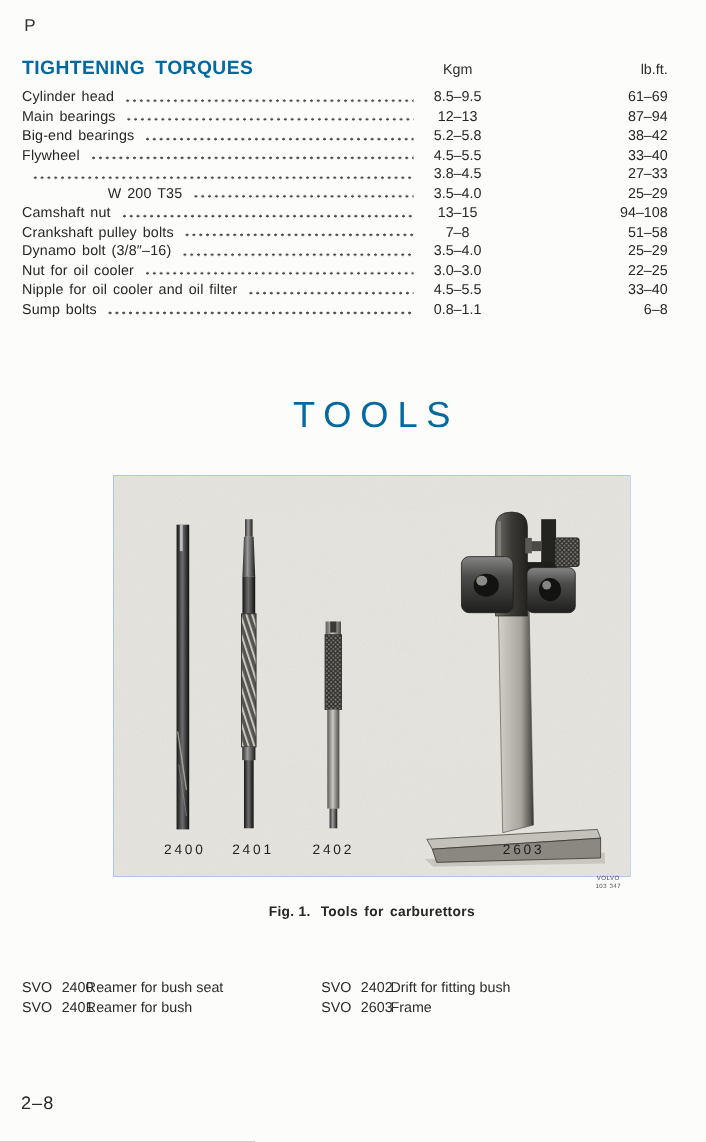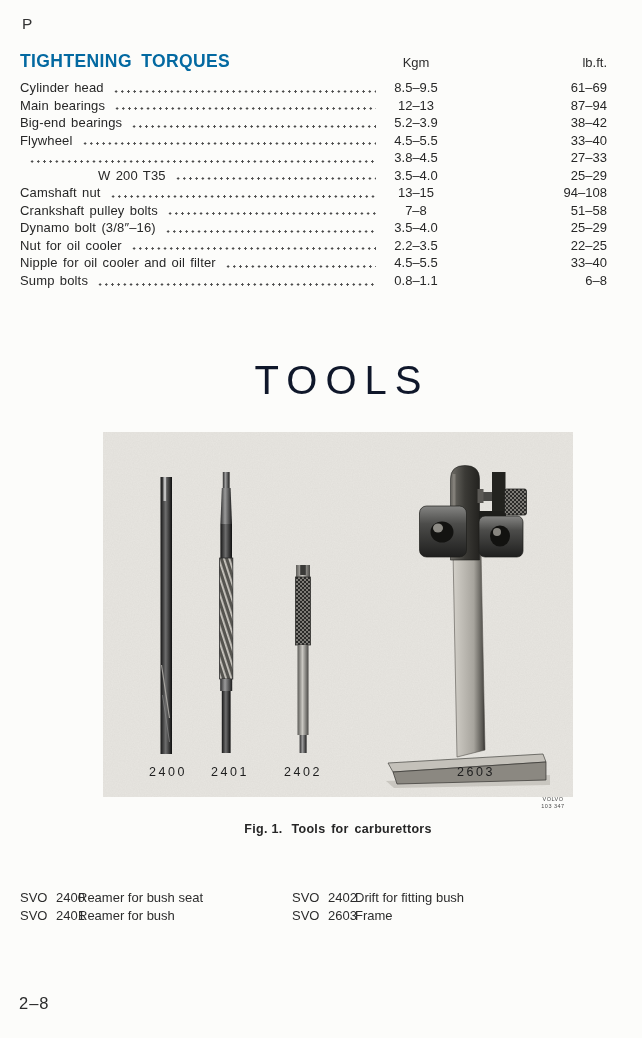--- a/index.html
+++ b/index.html
@@ -22,22 +22,22 @@
   .t-label{letter-spacing:.15px;word-spacing:1.5px;}
   .t-row.indent .t-label{padding-left:78px;}
   .t-leader{
     flex:1;margin:0 8px 0 9px;
     background:radial-gradient(circle,#4b4b4b 1px,rgba(0,0,0,0) 1.3px) left bottom 4px / 6.2px 3px repeat-x;
   }
 
   
   .tools-heading{
     position:absolute;left:103px;top:358px;width:470px;margin:0;
-    text-align:center;font-size:40px;font-weight:normal;
-    letter-spacing:8px;text-indent:8px;color:#0f172a;
+    text-align:center;font-size:33px;font-weight:normal;
+    letter-spacing:8px;text-indent:8px;color:#0369a1;
   }
   .photo{position:absolute;left:103px;top:432px;width:470px;height:365px;background:#3b82f6;}
   .photo svg{position:absolute;left:0;top:0;}
   .tool-label{
     position:absolute;top:333px;width:60px;text-align:center;
     font-size:12.5px;letter-spacing:2.5px;color:#1e1e1e;
   }
   .credit{
     position:absolute;left:531px;top:796px;width:44px;text-align:center;
     font-size:5.5px;line-height:6.5px;color:#4a4a4a;letter-spacing:.5px;
@@ -84,21 +84,21 @@
       <div class="t-row">
         <span class="t-label">Main bearings</span>
         <span class="t-leader"></span>
         <span class="t-kgm">12–13</span>
         <span class="t-gap"></span>
         <span class="t-lbft">87–94</span>
       </div>
       <div class="t-row">
         <span class="t-label">Big-end bearings</span>
         <span class="t-leader"></span>
-        <span class="t-kgm">5.2–3.9</span>
+        <span class="t-kgm">5.2–5.8</span>
         <span class="t-gap"></span>
         <span class="t-lbft">38–42</span>
       </div>
       <div class="t-row">
         <span class="t-label">Flywheel</span>
         <span class="t-leader"></span>
         <span class="t-kgm">4.5–5.5</span>
         <span class="t-gap"></span>
         <span class="t-lbft">33–40</span>
       </div>
@@ -132,21 +132,21 @@
       <div class="t-row">
         <span class="t-label">Dynamo bolt (3/8″–16)</span>
         <span class="t-leader"></span>
         <span class="t-kgm">3.5–4.0</span>
         <span class="t-gap"></span>
         <span class="t-lbft">25–29</span>
       </div>
       <div class="t-row">
         <span class="t-label">Nut for oil cooler</span>
         <span class="t-leader"></span>
-        <span class="t-kgm">2.2–3.5</span>
+        <span class="t-kgm">3.0–3.0</span>
         <span class="t-gap"></span>
         <span class="t-lbft">22–25</span>
       </div>
       <div class="t-row">
         <span class="t-label">Nipple for oil cooler and oil filter</span>
         <span class="t-leader"></span>
         <span class="t-kgm">4.5–5.5</span>
         <span class="t-gap"></span>
         <span class="t-lbft">33–40</span>
       </div>

